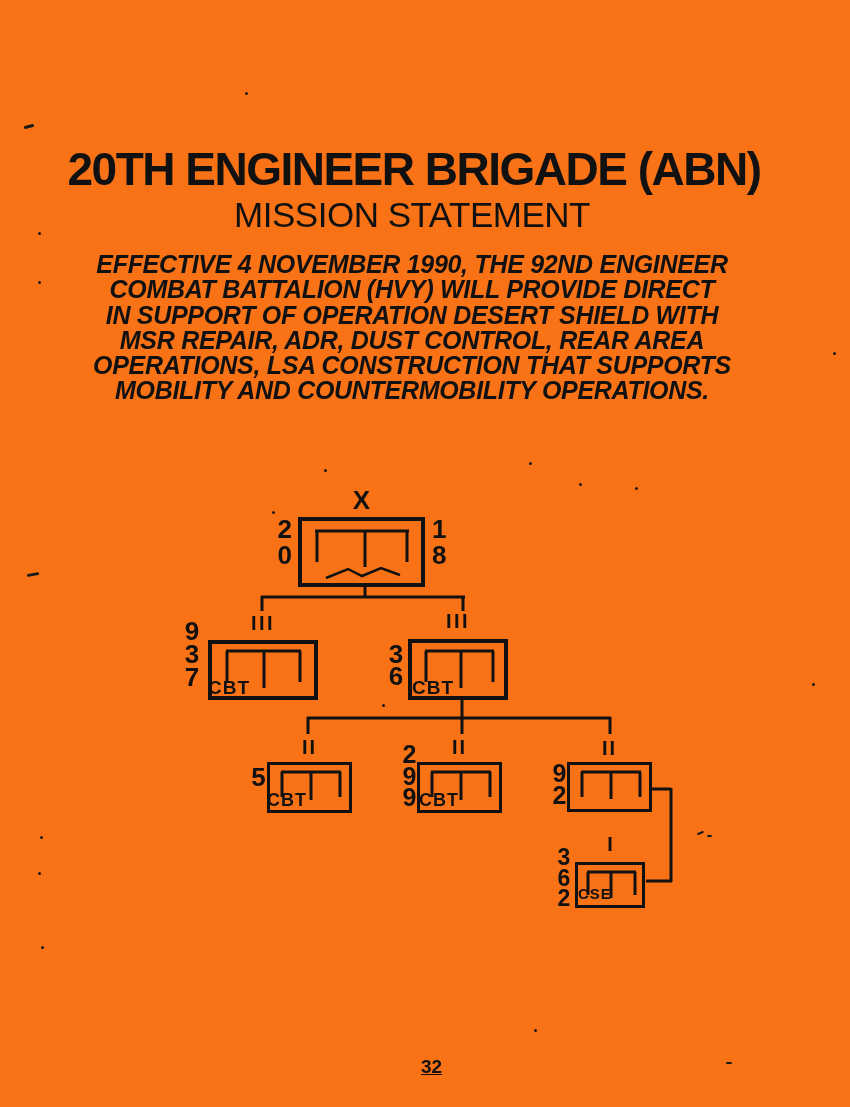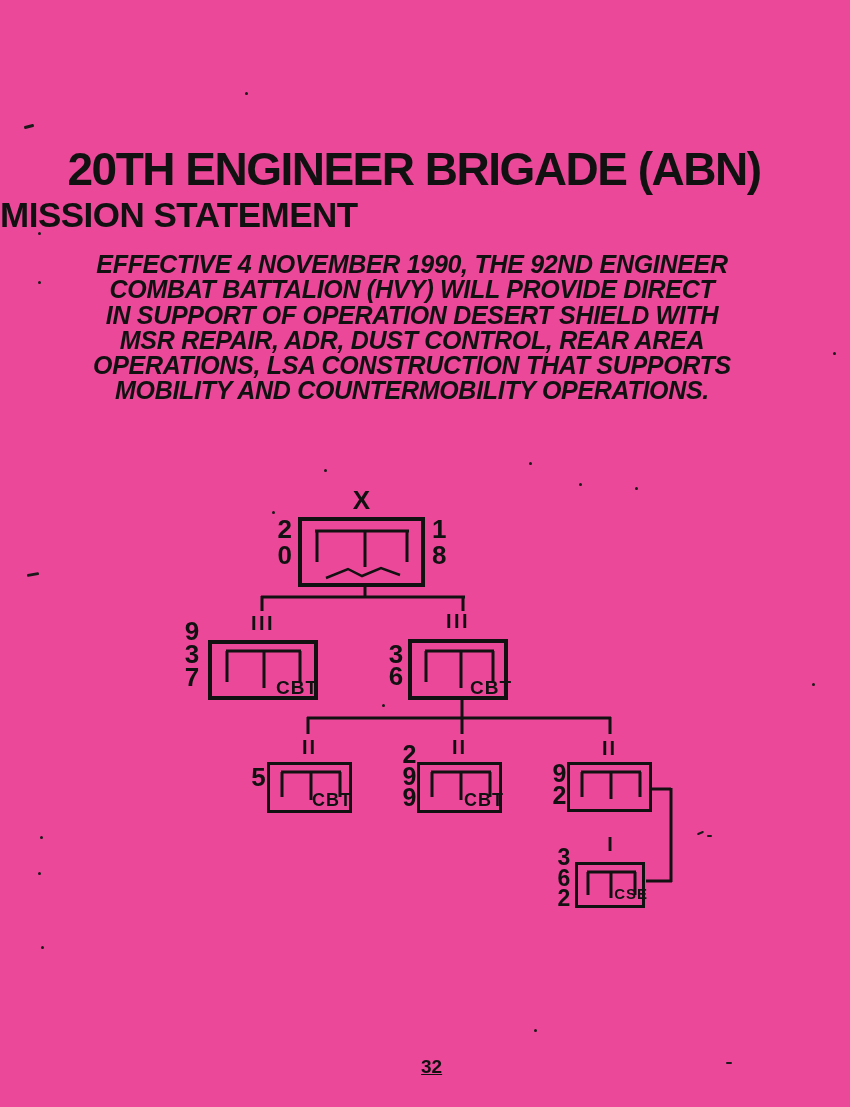--- a/index.html
+++ b/index.html
@@ -1,29 +1,29 @@
 <!DOCTYPE html>
 <html><head>
 <meta charset="utf-8">
 <style>
   html,body{margin:0;padding:0;background:#fff;}
-  .page{position:relative;width:850px;height:1107px;background:#ec4899;
+  .page{position:relative;width:850px;height:1107px;background:#f97316;
         font-family:"Liberation Sans",sans-serif;color:#111;overflow:hidden;}
   .title{position:absolute;left:0;top:146px;width:828px;text-align:center;
          font-size:46px;font-weight:700;letter-spacing:-1.5px;line-height:1;}
-  .subtitle{position:absolute;left:0;top:197px;width:824px;text-align:left;
-            font-size:35px;font-weight:700;letter-spacing:-0.5px;line-height:1;}
+  .subtitle{position:absolute;left:0;top:197px;width:824px;text-align:center;
+            font-size:35px;font-weight:400;letter-spacing:-0.5px;line-height:1;}
   .mission{position:absolute;left:0;top:252px;width:824px;text-align:center;
            font-size:25px;font-weight:700;letter-spacing:-0.3px;line-height:25.3px;font-style:italic;}
   .ubox{position:absolute;border:4px solid #111;background:transparent;box-sizing:border-box;}
   .ubox.thin{border-width:3px;}
   .ech{position:absolute;text-align:center;font-weight:700;line-height:1;color:#111;}
   .digits{position:absolute;text-align:center;font-weight:700;color:#111;}
   .digits div{display:block;}
-  .ulabel{position:absolute;text-align:right;font-weight:700;letter-spacing:1px;color:#111;line-height:1;}
+  .ulabel{position:absolute;text-align:left;font-weight:700;letter-spacing:1px;color:#111;line-height:1;}
   svg.lines{position:absolute;left:0;top:0;}
   .speck{position:absolute;background:#1a1a1a;border-radius:50%;}
   .tick{position:absolute;background:#1a1a1a;border-radius:1px;}
   .pageno{position:absolute;font-weight:700;font-size:19px;color:#111;text-decoration:underline;}
 </style>
 </head>
 <body>
 
 <div class="page">
 

